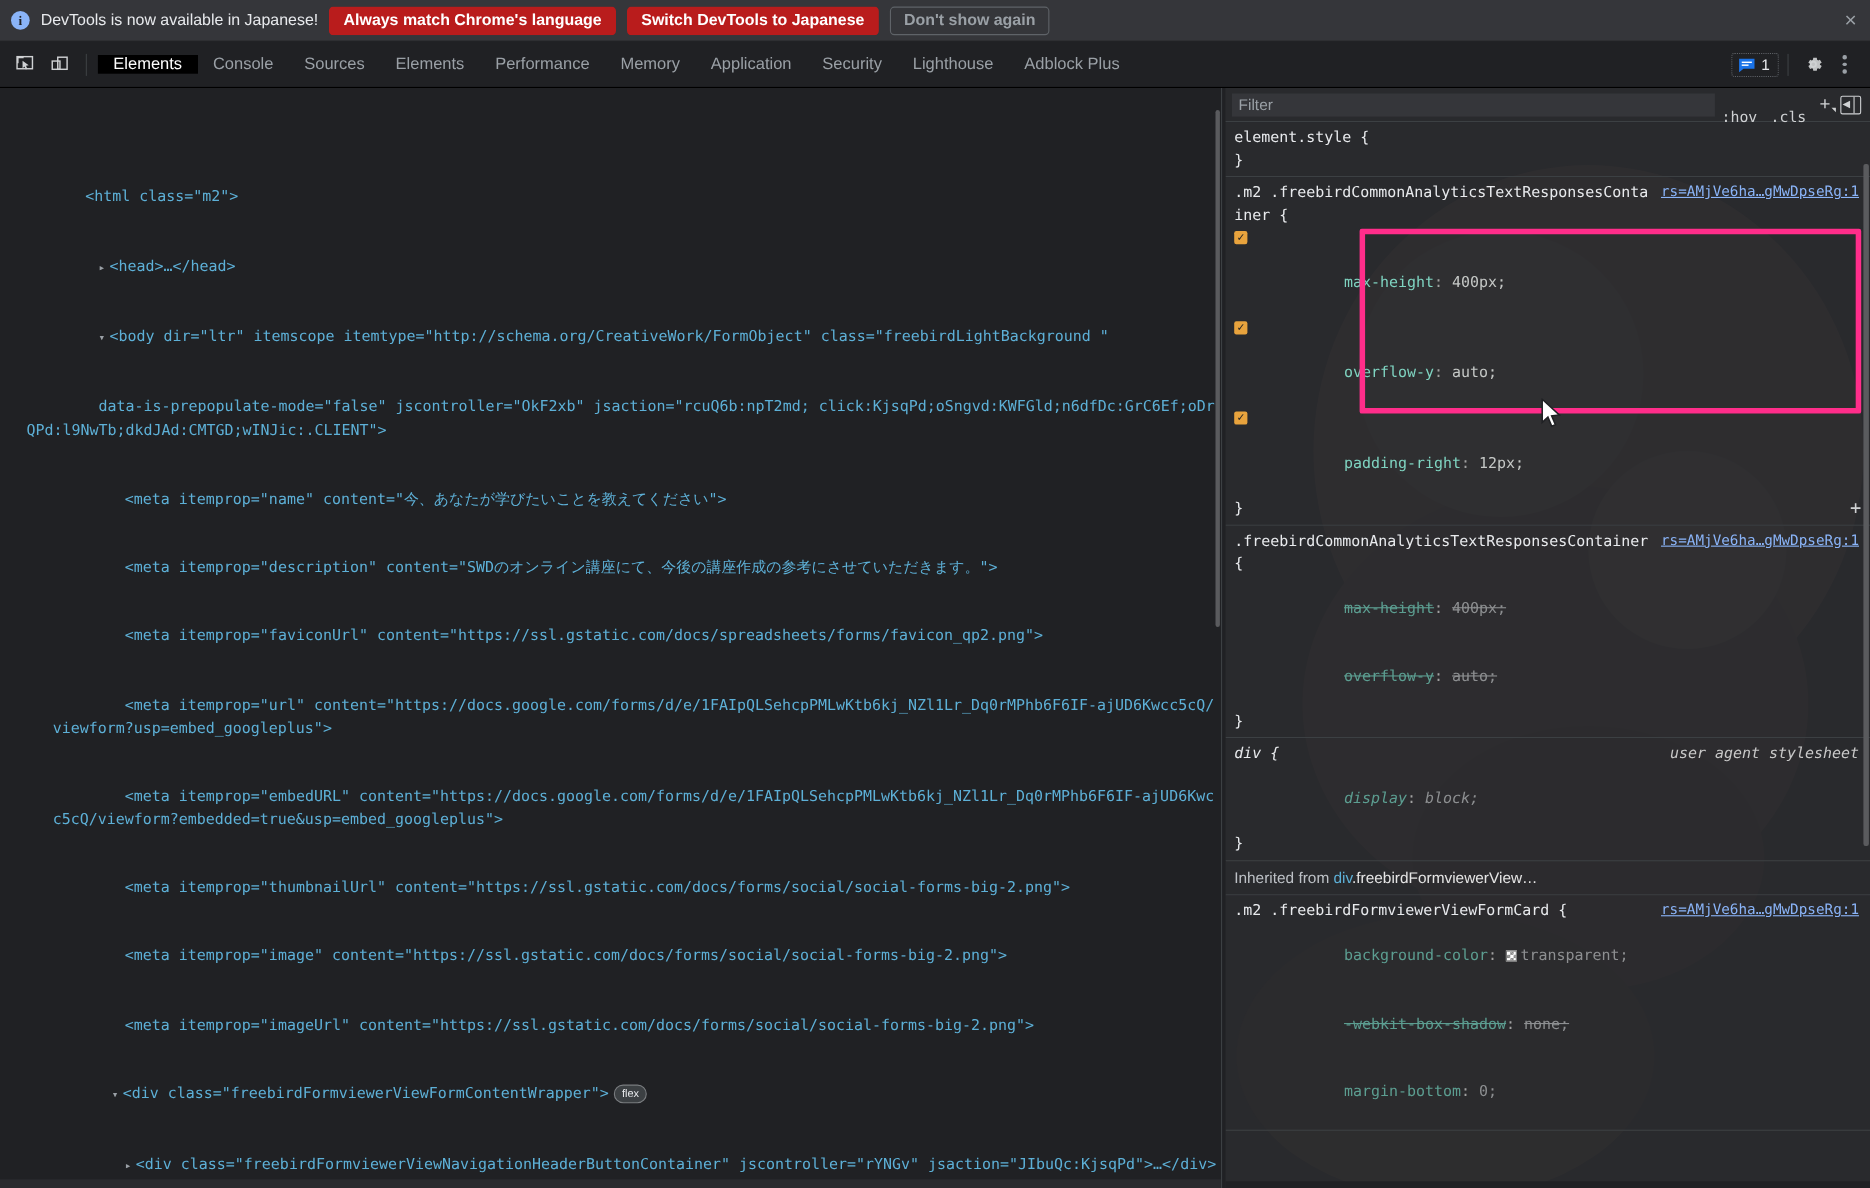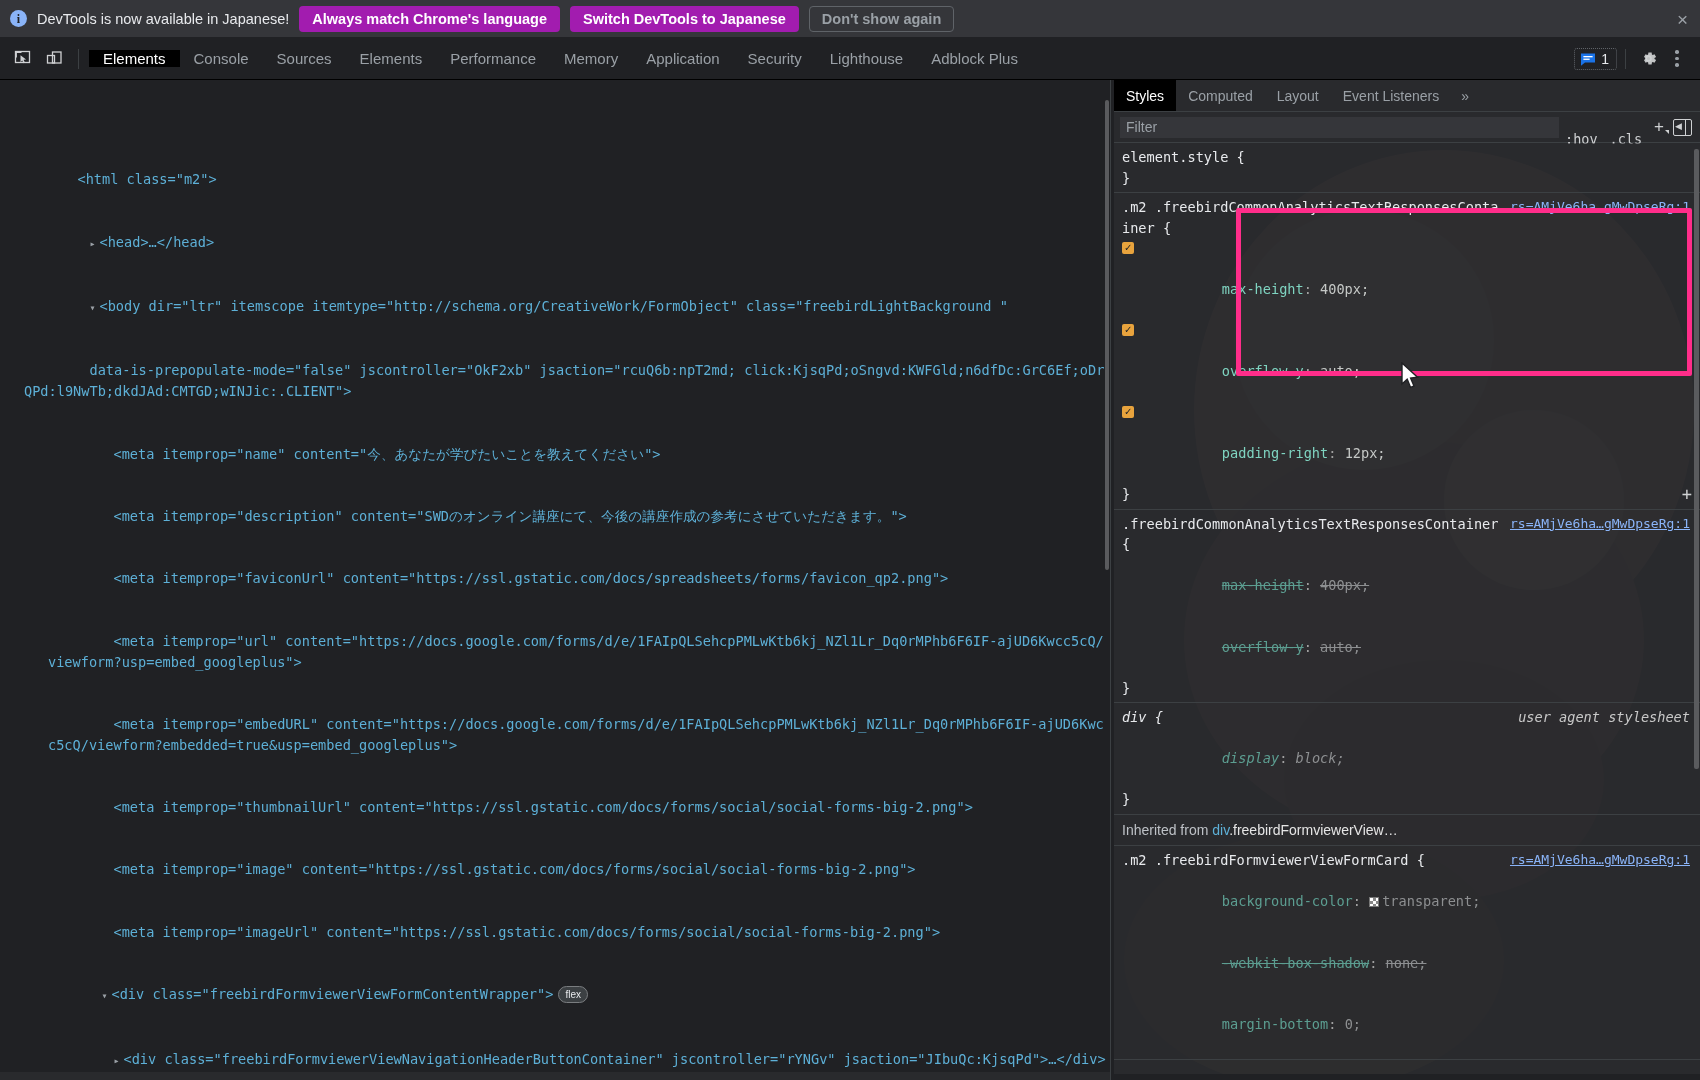--- a/index.html
+++ b/index.html
@@ -47,21 +47,21 @@
     font-size: 14.5px;
     font-weight: bold;
     display: flex; align-items: center;
     padding: 0 12px;
     white-space: nowrap;
     cursor: pointer;
     flex: 0 0 auto;
     border: 1px solid transparent;
   }
   .infobar-btn.primary {
-    background: #a21caf;
+    background: #b91c1c;
     color: #ffffff;
   }
   .infobar-btn.secondary {
     background: transparent;
     color: #9aa0a6;
     border: 1px solid #5f6368;
   }
   #infobar-close {
     position: absolute;
     right: 12px; top: 50%;
@@ -617,27 +617,20 @@
       <svg width="586" height="1000" viewBox="0 0 586 1000">
         <ellipse cx="330" cy="330" rx="250" ry="260" fill="#7a6a5a"></ellipse>
         <ellipse cx="300" cy="560" rx="230" ry="200" fill="#6b5c4d"></ellipse>
         <circle cx="250" cy="260" r="130" fill="#8f8070"></circle>
         <ellipse cx="330" cy="700" rx="160" ry="120" fill="#5a4d40"></ellipse>
         <ellipse cx="200" cy="880" rx="190" ry="130" fill="#4d443a"></ellipse>
         <circle cx="420" cy="420" r="90" fill="#9a8b78"></circle>
       </svg>
     </div>
 
-    <div id="sp-tabs">
-        <div class="sp-tab active">Styles</div>
-        <div class="sp-tab">Computed</div>
-        <div class="sp-tab">Layout</div>
-        <div class="sp-tab">Event Listeners</div>
-        <div class="sp-more">»</div>
-      </div>
 
     <div id="sp-filter-row">
       <input id="sp-filter" value="" placeholder="Filter" style="">
       <span class="sp-tool">:hov</span>
       <span class="sp-tool">.cls</span>
       <span class="sp-plus">+</span>
       <span class="sp-sidebtn"></span>
     </div>
 
     <div id="sp-body">

